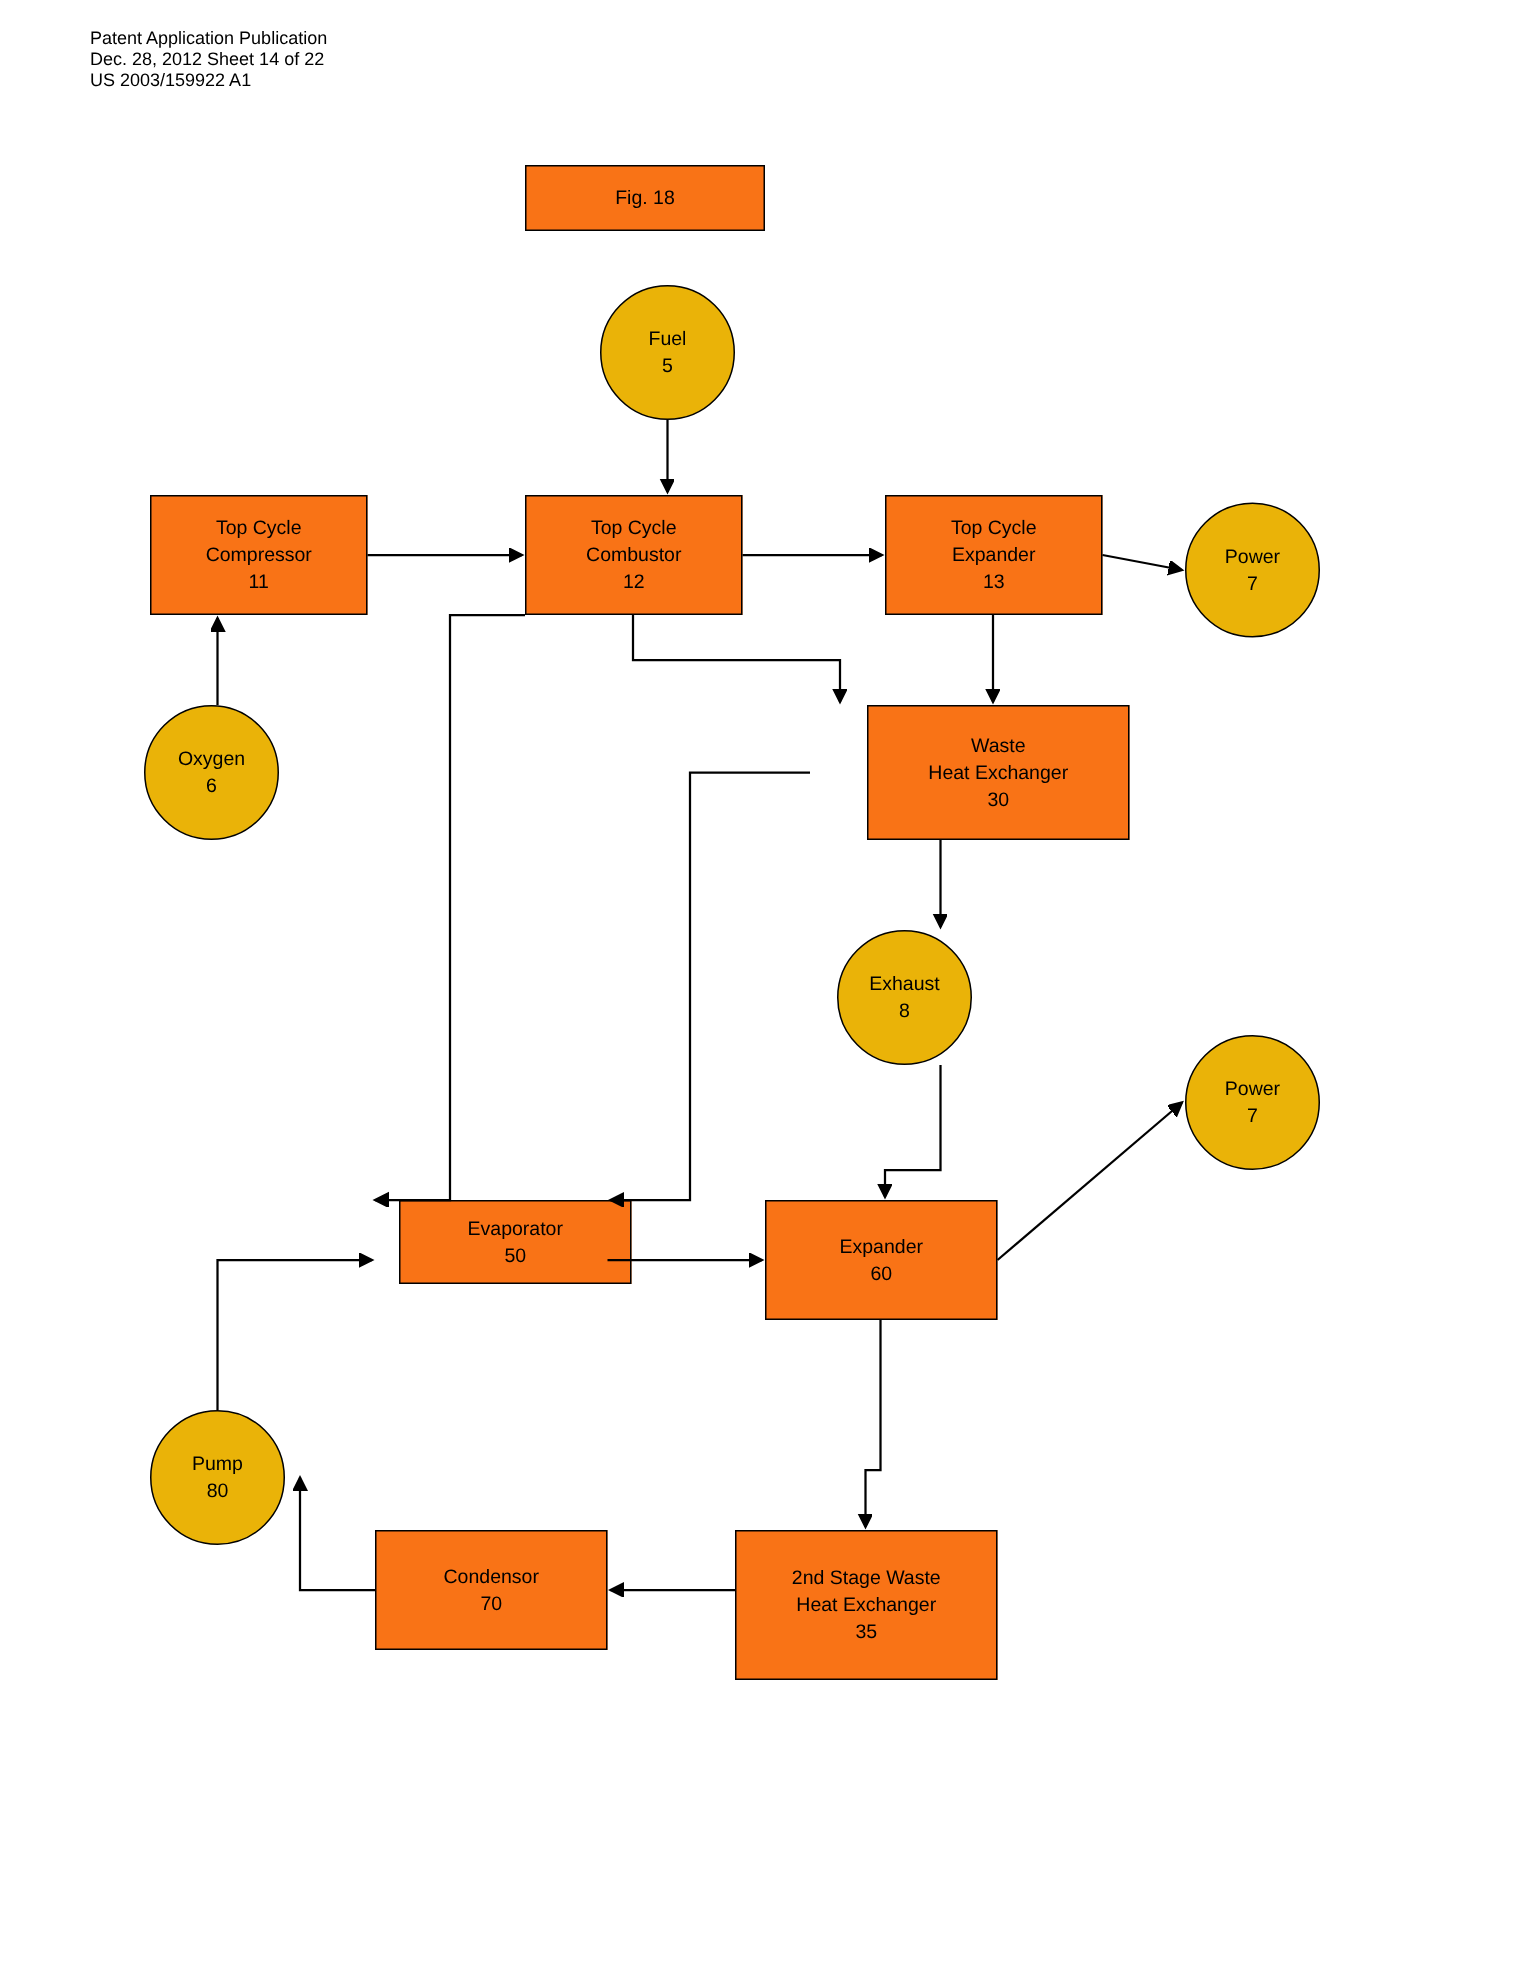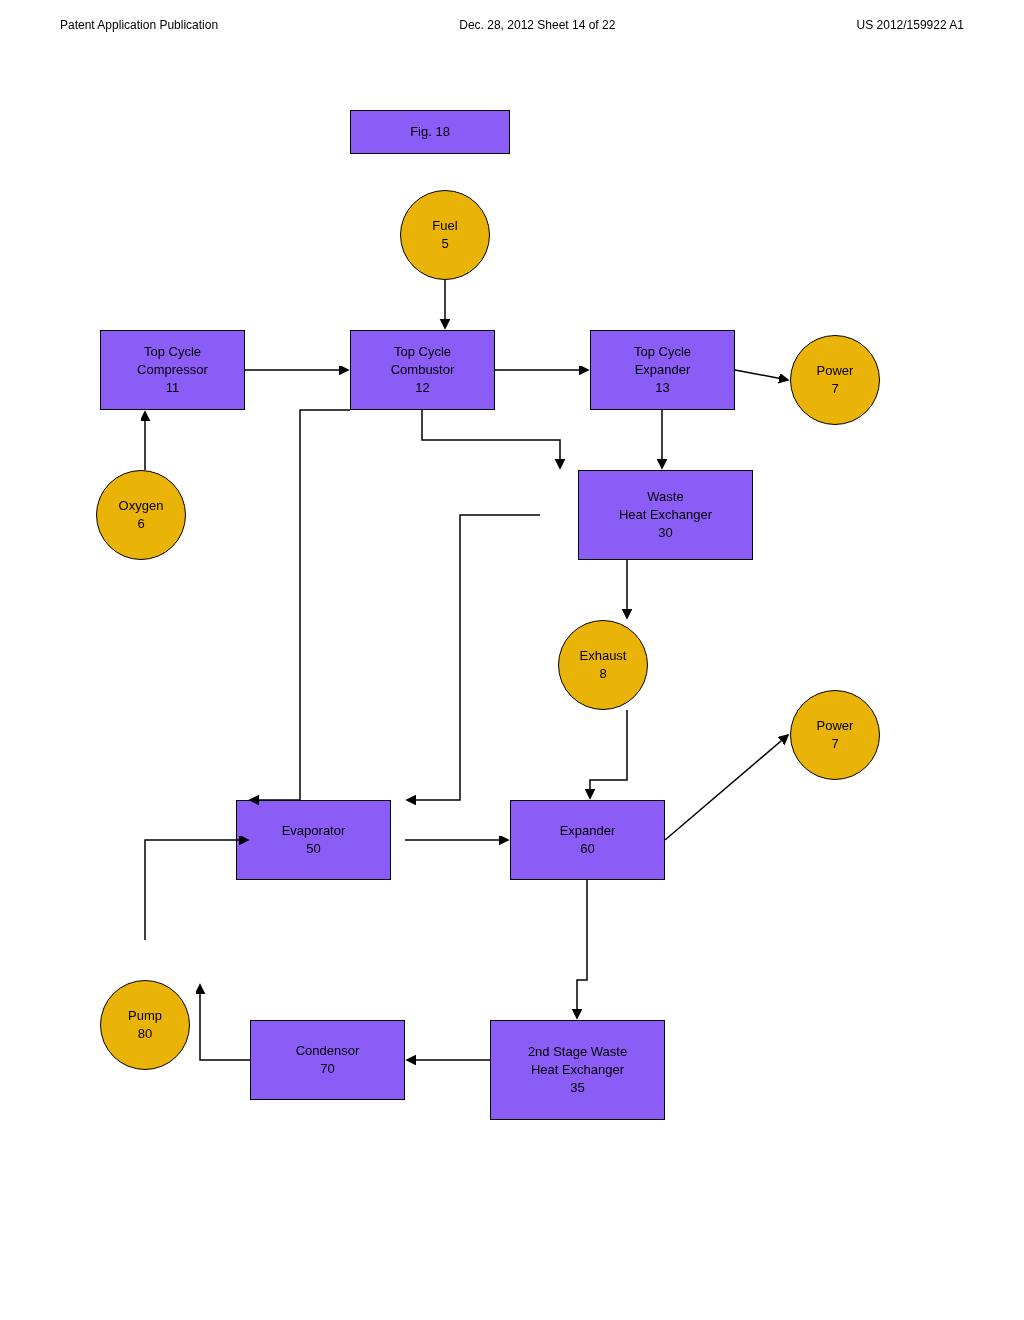--- a/index.html
+++ b/index.html
@@ -12,34 +12,35 @@
       color: #000;
       overflow: hidden;
       position: relative;
     }
 
     .page-header {
       display: flex;
       justify-content: space-between;
       padding: 18px 60px 0 60px;
       font-size: 12px;
+      flex-direction: column;
     }
 
     .diagram-container {
       position: absolute;
       top: 80px;
       left: 0;
       width: 1024px;
       height: 1220px;
     }
 
     .box {
       position: absolute;
       border: 1.5px solid #000;
-      background: #8b5cf6;
+      background: #f97316;
       display: flex;
       align-items: center;
       justify-content: center;
       text-align: center;
       line-height: 1.4;
       font-size: 13px;
     }
 
     .circle {
       position: absolute;
@@ -73,21 +74,21 @@
       fill: #000;
       stroke: #000;
     }
   </style>
 </head>
 <body>
 
 <div class="page-header">
   <span>Patent Application Publication</span>
   <span>Dec. 28, 2012  Sheet 14 of 22</span>
-  <span>US 2012/159922 A1</span>
+  <span>US 2003/159922 A1</span>
 </div>
 
 <div class="diagram-container">
 
   <div class="box" style="left: 350px; top: 30px; width: 160px; height: 44px;">
     <span>Fig. 18</span>
   </div>
 
   <div class="circle" style="left: 400px; top: 110px; width: 90px; height: 90px;">
     <span>Fuel<br>5</span>
@@ -118,29 +119,29 @@
   </div>
 
   <div class="circle" style="left: 558px; top: 540px; width: 90px; height: 90px;">
     <span>Exhaust<br>8</span>
   </div>
 
   <div class="circle" style="left: 790px; top: 610px; width: 90px; height: 90px;">
     <span>Power<br>7</span>
   </div>
 
-  <div class="box" style="left: 236px; top: 720px; width: 155px; height: 80px;">
+  <div class="box" style="left: 266px; top: 720px; width: 155px; height: 56px;">
     <span>Evaporator<br>50</span>
   </div>
 
   <div class="box" style="left: 510px; top: 720px; width: 155px; height: 80px;">
     <span>Expander<br>60</span>
   </div>
 
-  <div class="circle" style="left: 100px; top: 900px; width: 90px; height: 90px;">
+  <div class="circle" style="left: 100px; top: 860px; width: 90px; height: 90px;">
     <span>Pump<br>80</span>
   </div>
 
   <div class="box" style="left: 250px; top: 940px; width: 155px; height: 80px;">
     <span>Condensor<br>70</span>
   </div>
 
   <div class="box" style="left: 490px; top: 940px; width: 175px; height: 100px;">
     <span>2nd Stage Waste<br>Heat Exchanger<br>35</span>
   </div>

